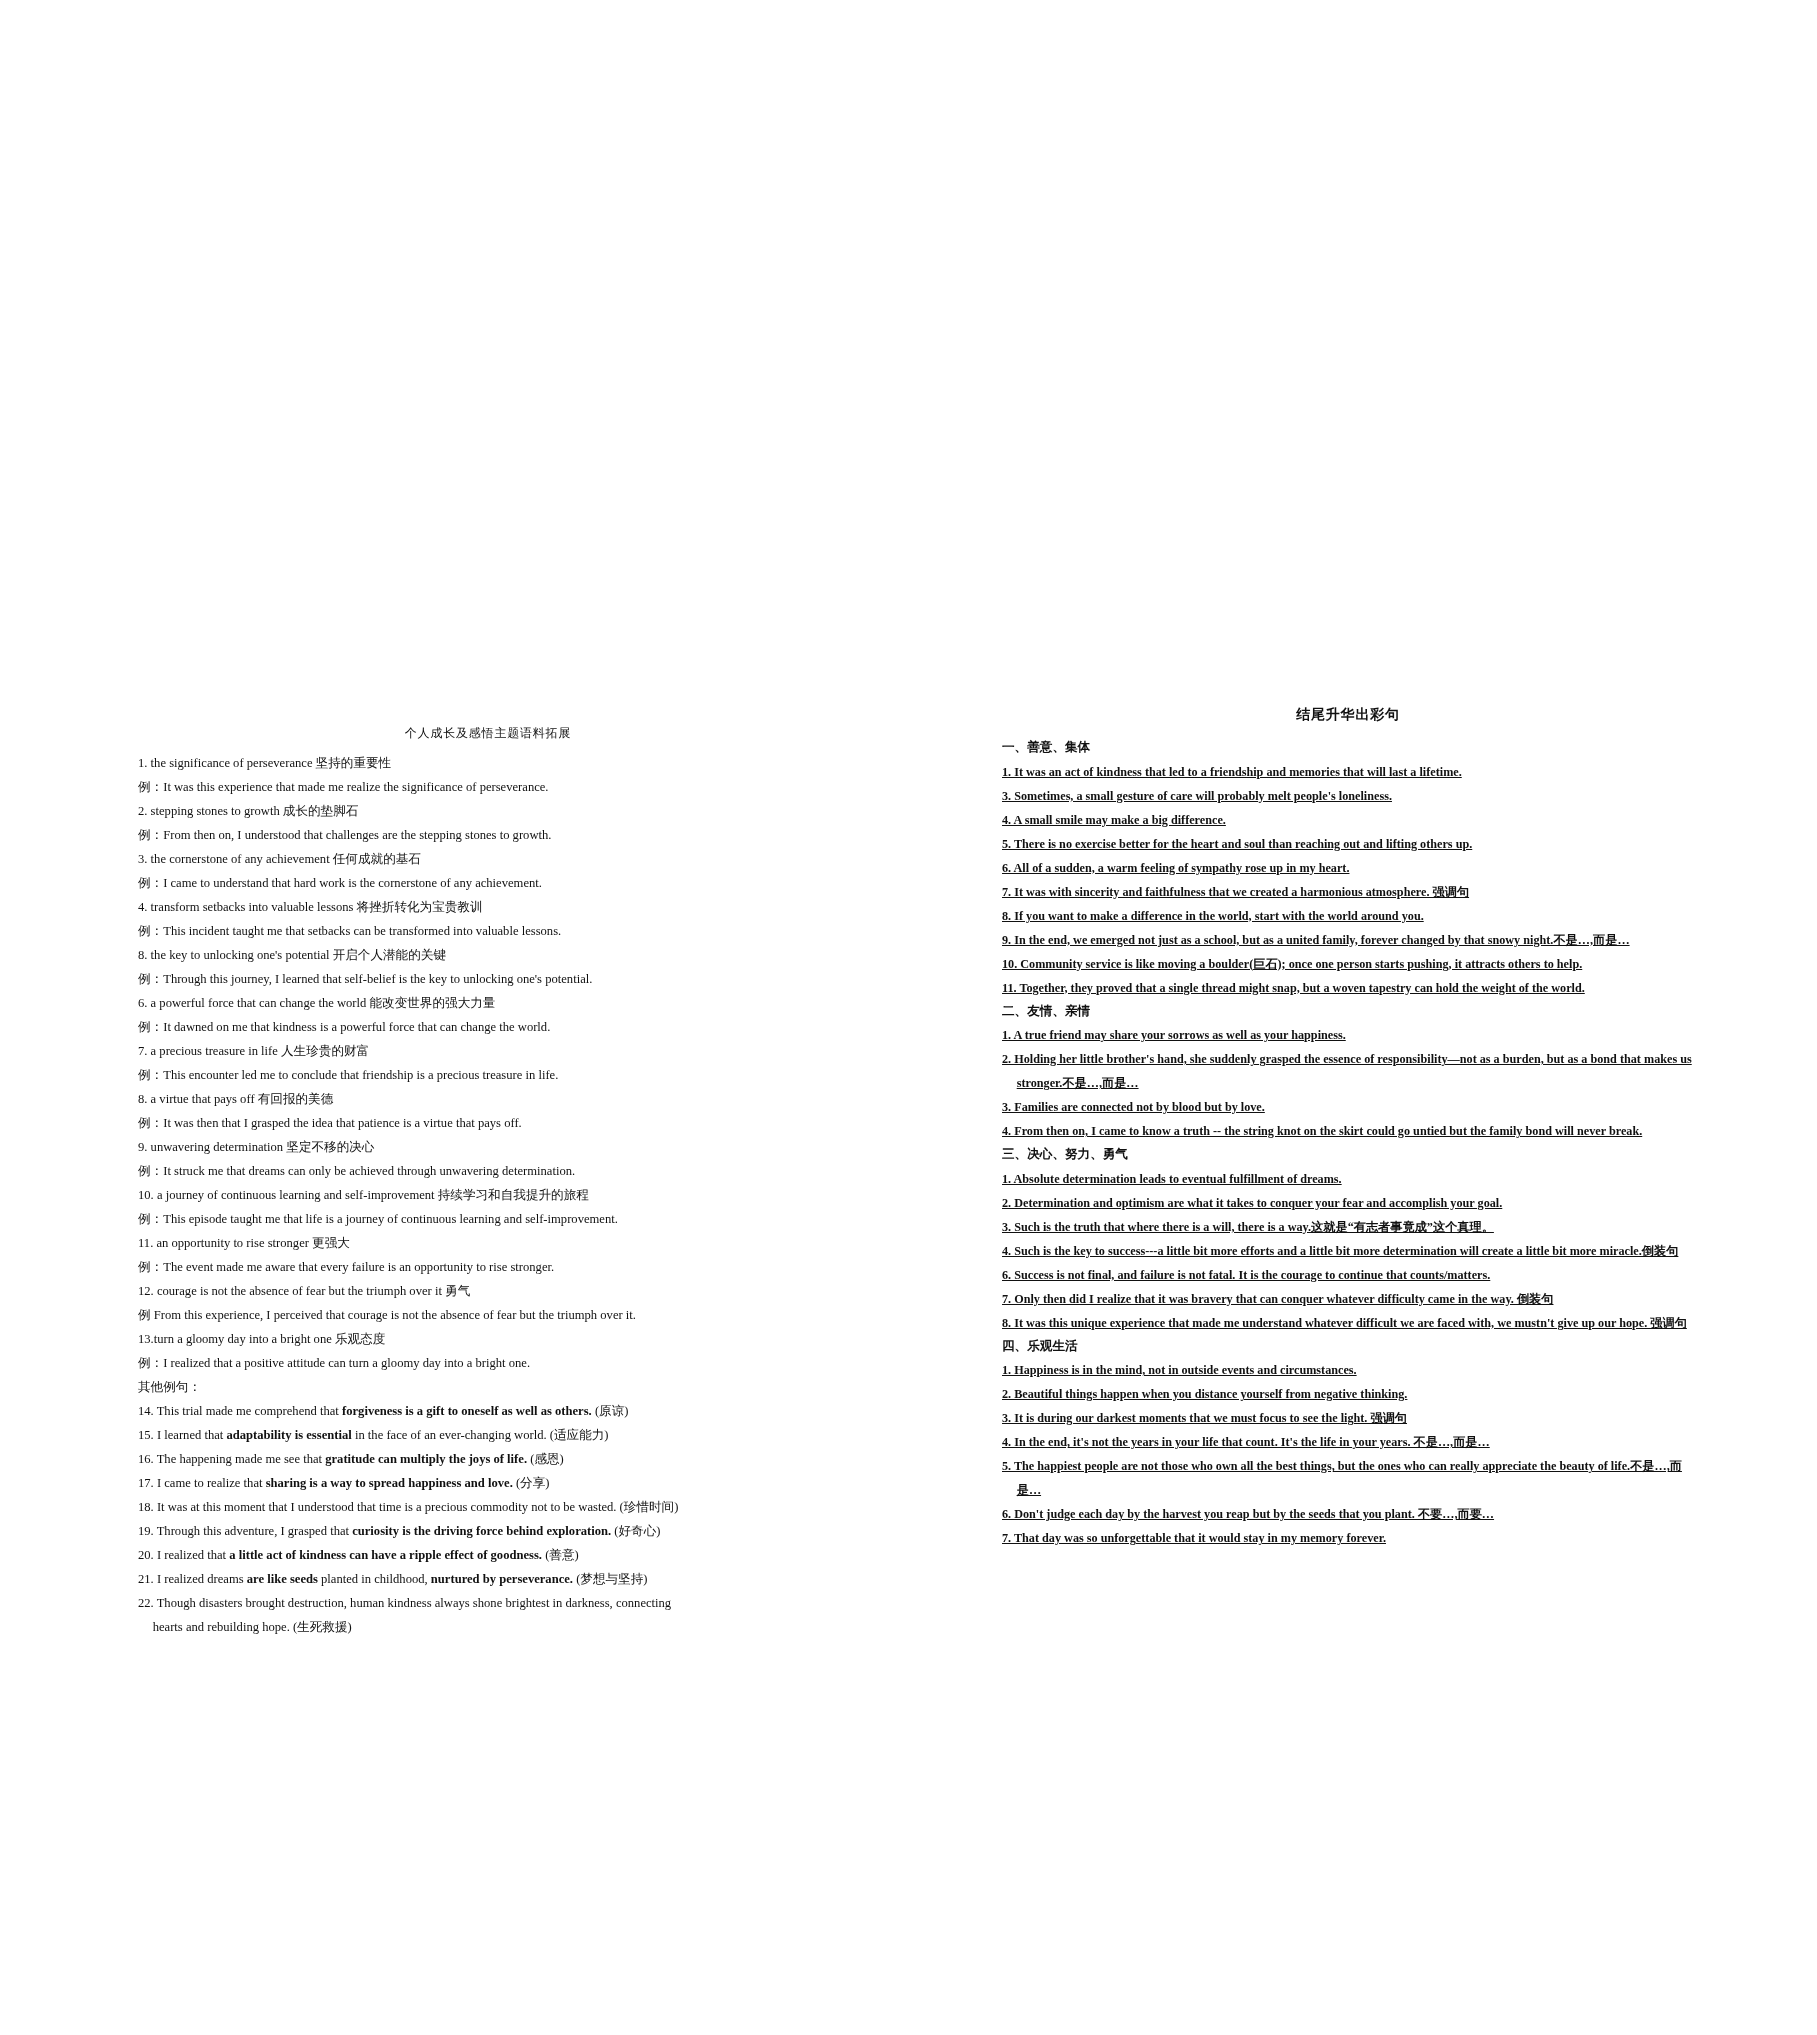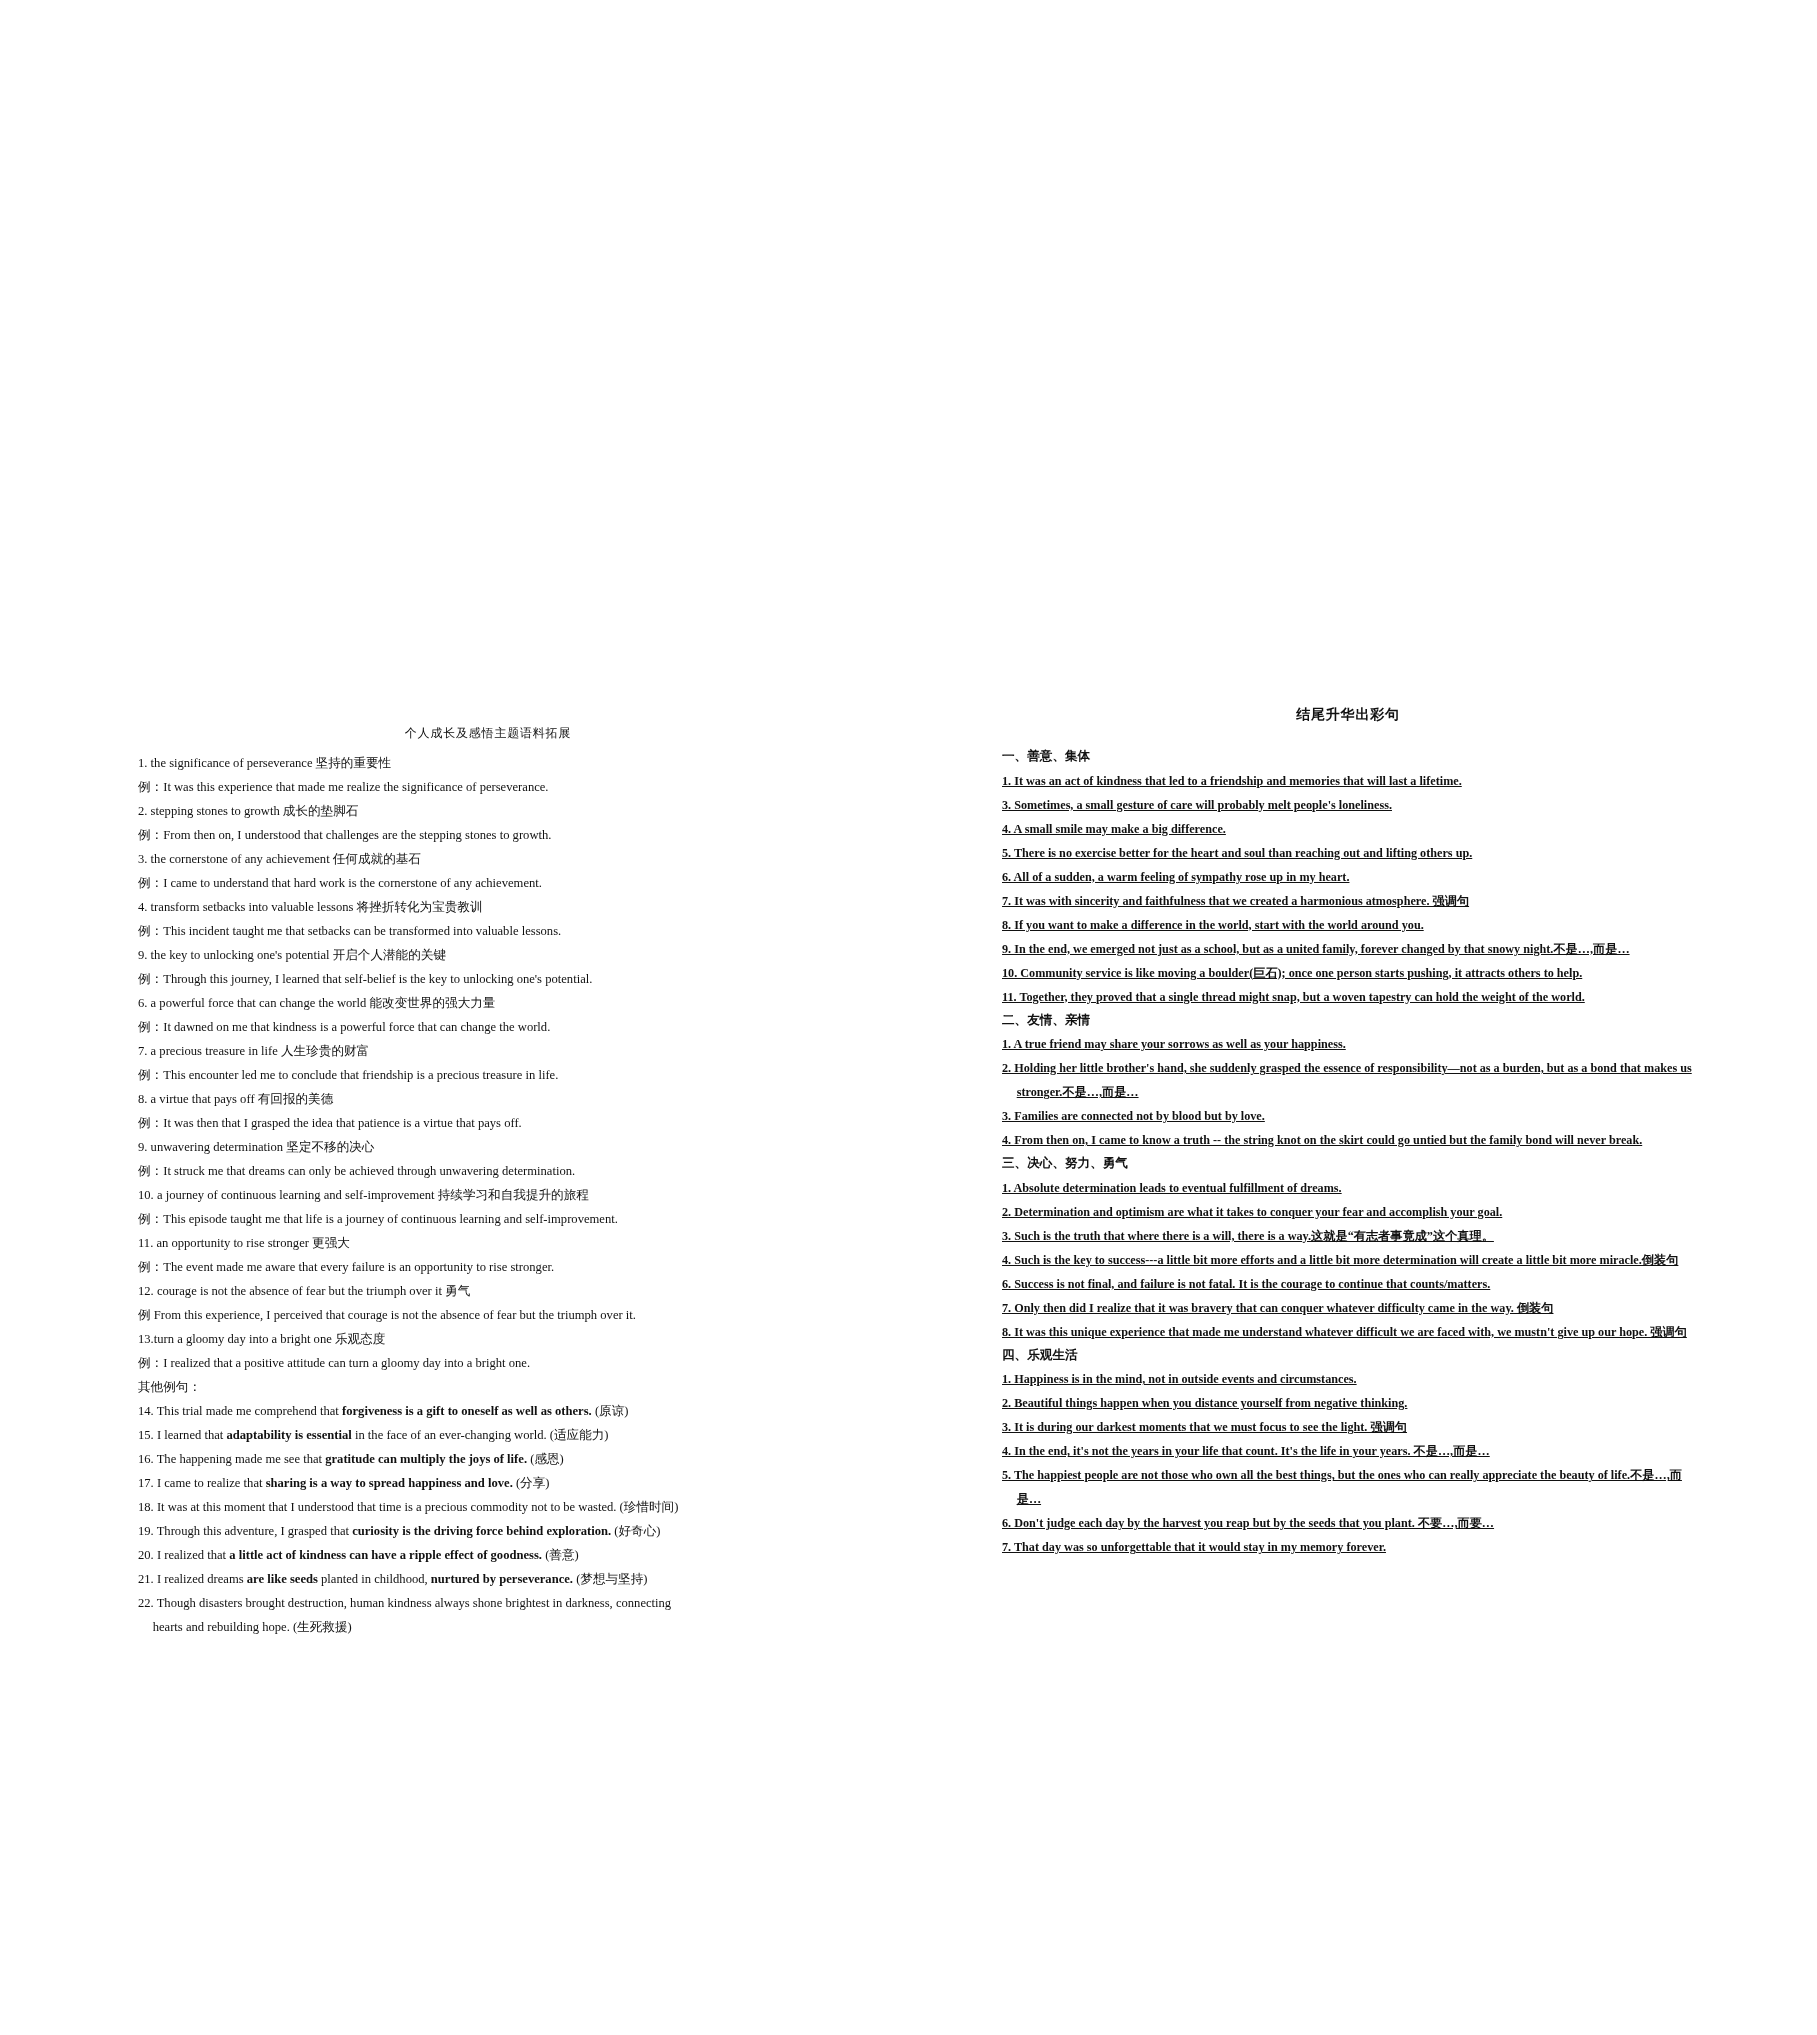--- a/index.html
+++ b/index.html
@@ -2,21 +2,21 @@
 <html style="font-size:6.5px"><head>
 <meta charset="utf-8">
 <style>
   html, body { margin:0; padding:0; background:#ffffff; }
   body { width:1817px; height:2570px; position:relative; overflow:hidden;
          font-family:"Liberation Serif", "DejaVu Serif", serif; color:#111; }
   .col { position:absolute; }
   #left { left:138px; top:725px; width:700px; }
   #right { left:1002px; top:706px; width:692px; }
   .title { font-size:12px; text-align:center; margin:0 0 9px 0; letter-spacing:0.8px; }
-  #right .title { font-weight:bold; font-size:14px; margin-bottom:21px; }
+  #right .title { font-weight:bold; font-size:14px; margin-bottom:12px; }
   .line { font-size:12.6px; line-height:24px; white-space:nowrap; }
   #right .line { font-size:12.2px; line-height:24px; font-weight:bold; white-space:normal;text-decoration:underline; }
   .indent { padding-left:14.7px; }
   .hang { padding-left:14.7px; text-indent:-14.7px; }
   .sec { font-size:12.6px; font-weight:bold; line-height:23.6px; }
   b { font-weight:bold; }
 </style>
 </head>
 <body>
 
@@ -24,21 +24,21 @@
   <div class="title">个人成长及感悟主题语料拓展</div>
   <div id="left-phrases">
       <div class="line">1. the significance of perseverance 坚持的重要性</div>
       <div class="line">例：It was this experience that made me realize the significance of perseverance.</div>
       <div class="line">2. stepping stones to growth  成长的垫脚石</div>
       <div class="line">例：From then on, I understood that challenges are the stepping stones to growth.</div>
       <div class="line">3. the cornerstone of any achievement 任何成就的基石</div>
       <div class="line">例：I came to understand that hard work is the cornerstone of any achievement.</div>
       <div class="line">4. transform setbacks into valuable lessons 将挫折转化为宝贵教训</div>
       <div class="line">例：This incident taught me that setbacks can be transformed into valuable lessons.</div>
-      <div class="line">9. the key to unlocking one's potential 开启个人潜能的关键</div>
+      <div class="line">8. the key to unlocking one's potential 开启个人潜能的关键</div>
       <div class="line">例：Through this journey, I learned that self-belief is the key to unlocking one's potential.</div>
       <div class="line">6. a powerful force that can change the world 能改变世界的强大力量</div>
       <div class="line">例：It dawned on me that kindness is a powerful force that can change the world.</div>
       <div class="line">7. a precious treasure in life 人生珍贵的财富</div>
       <div class="line">例：This encounter led me to conclude that friendship is a precious treasure in life.</div>
       <div class="line">8. a virtue that pays off 有回报的美德</div>
       <div class="line">例：It was then that I grasped the idea that patience is a virtue that pays off.</div>
       <div class="line">9. unwavering determination 坚定不移的决心</div>
       <div class="line">例：It struck me that dreams can only be achieved through unwavering determination.</div>
       <div class="line">10. a journey of continuous learning and self-improvement 持续学习和自我提升的旅程</div>

